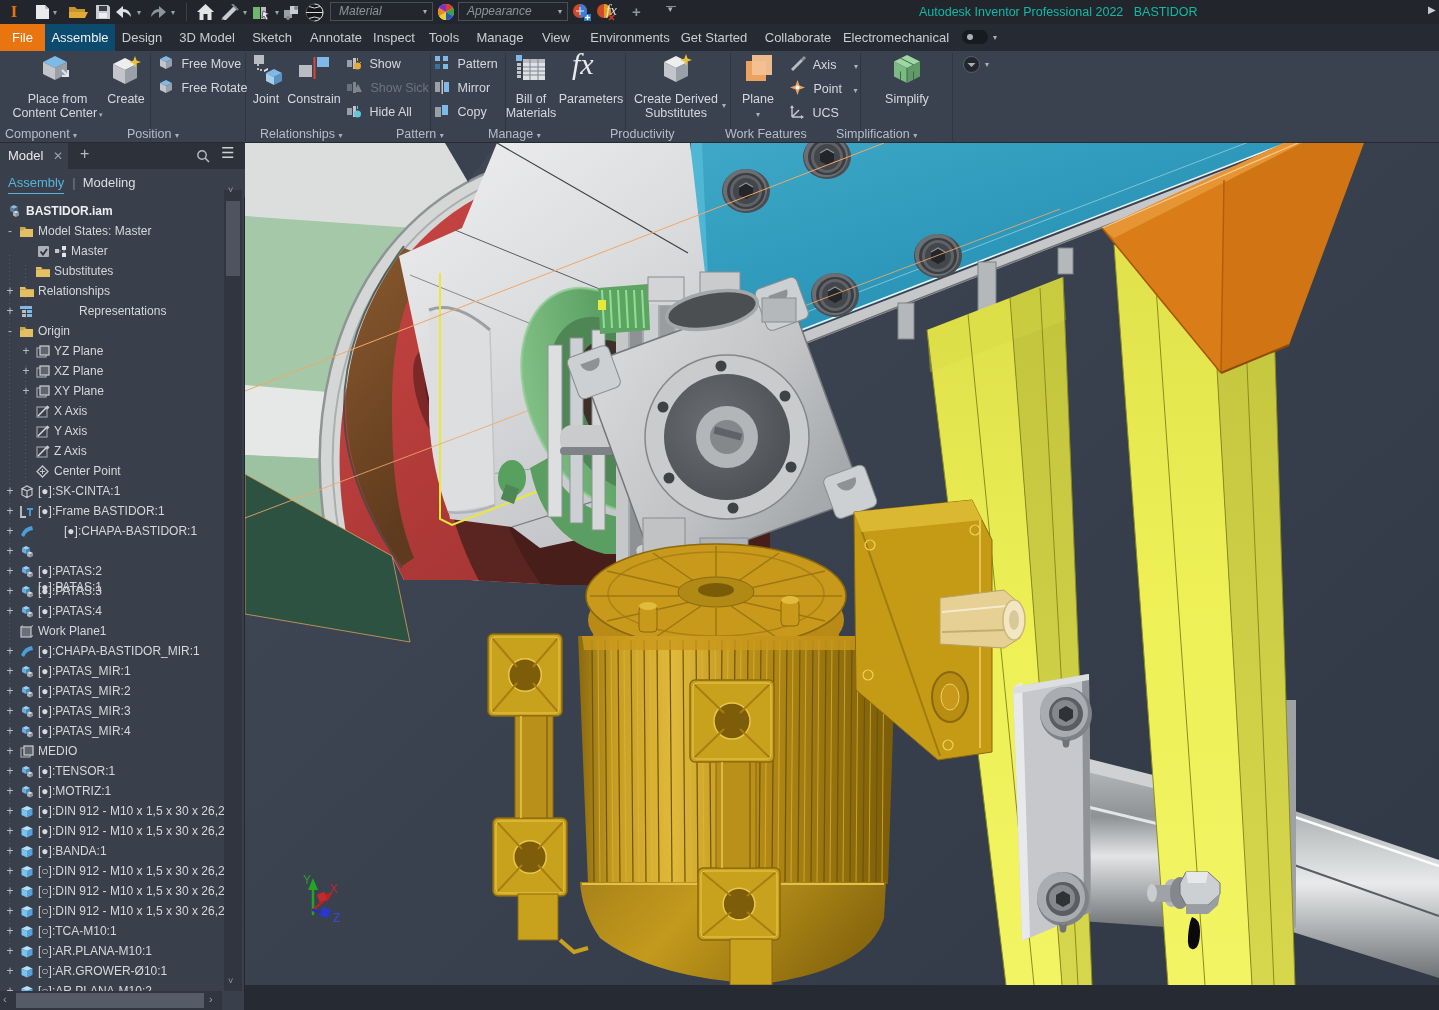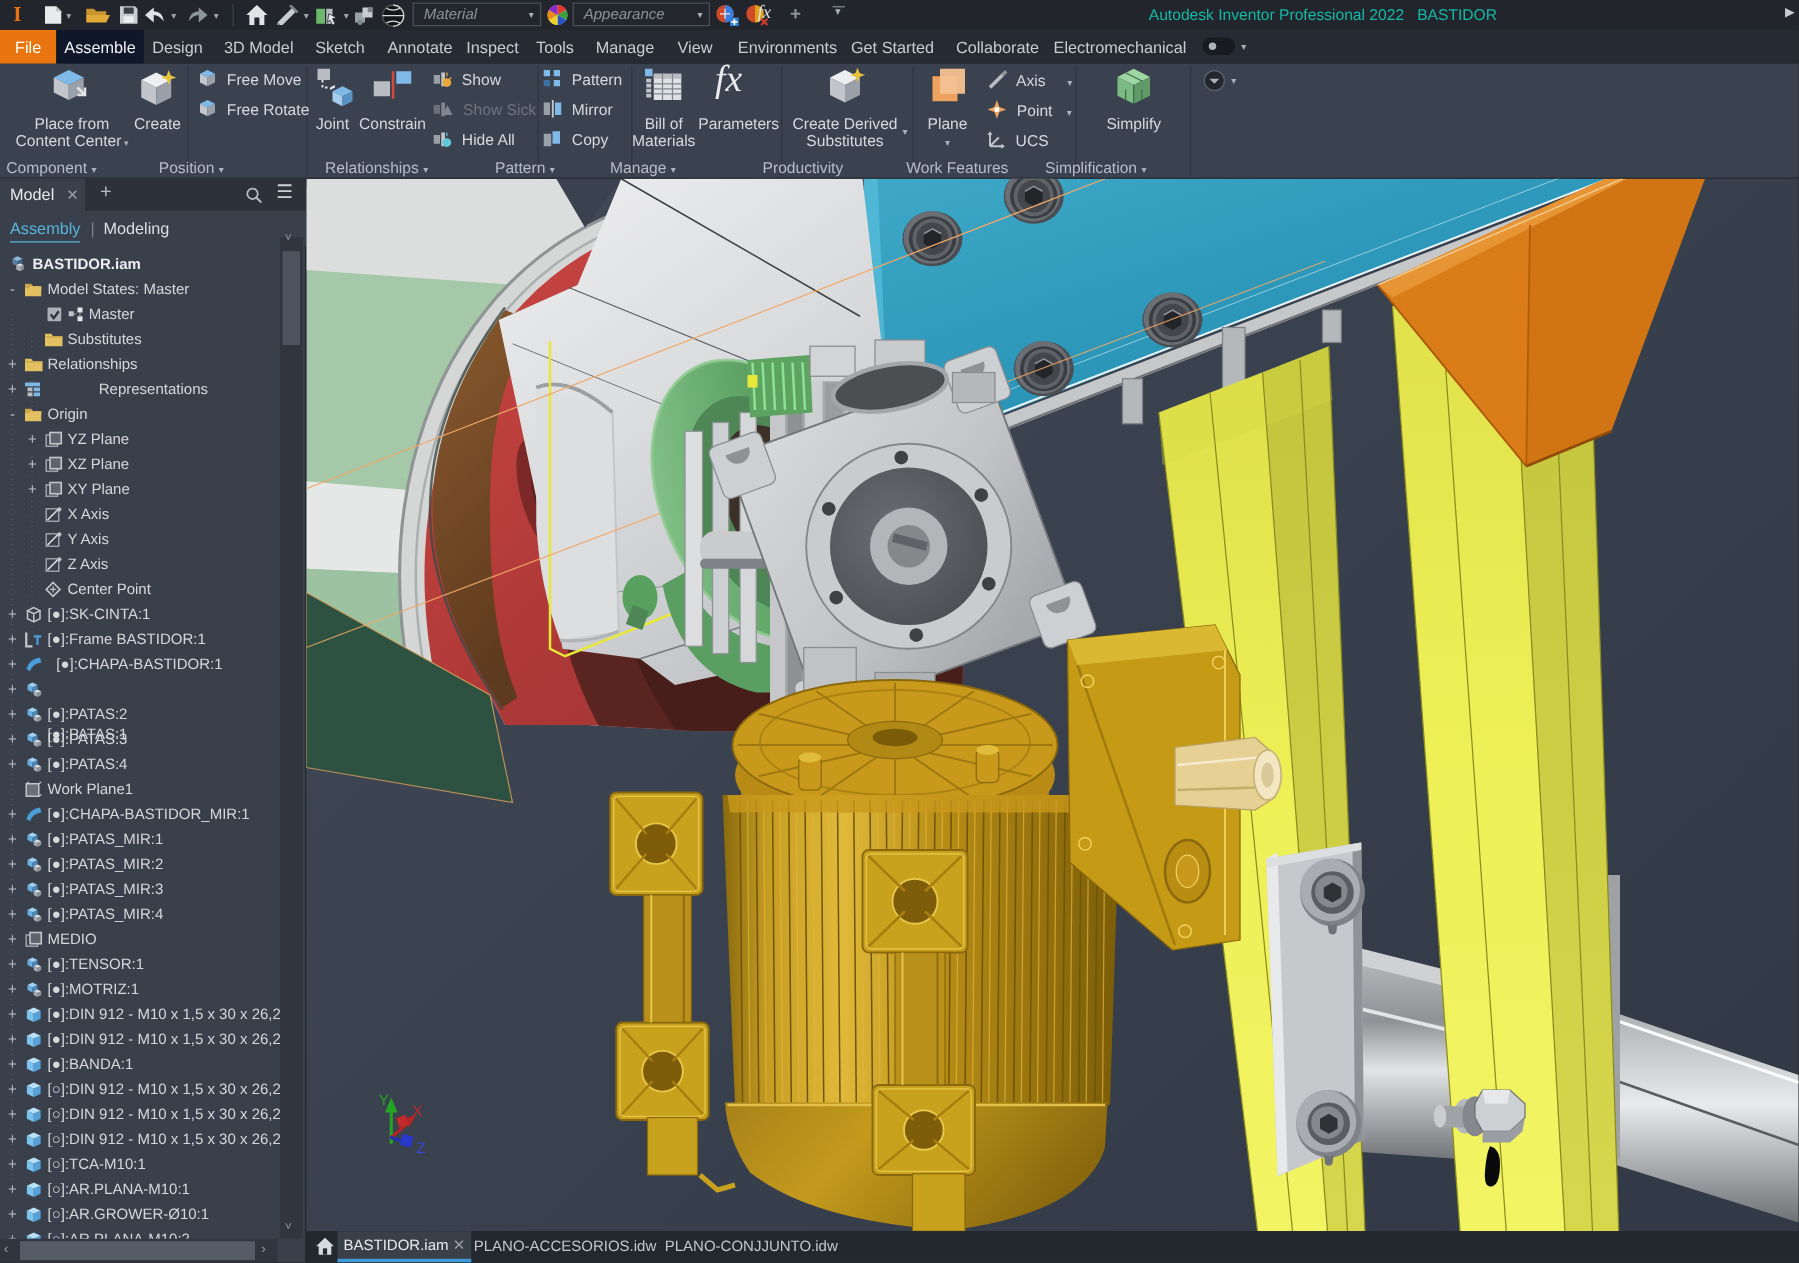--- a/index.html
+++ b/index.html
@@ -2,21 +2,21 @@
 <html><head><meta charset="utf-8">
 <style>
 *{margin:0;padding:0;box-sizing:border-box;}
 html,body{width:1439px;height:1010px;overflow:hidden;background:#262b33;font-family:"Liberation Sans",sans-serif;}
 #app{position:relative;width:1439px;height:1010px;}
 .abs{position:absolute;}
 
 #titlebar{position:absolute;left:0;top:0;width:1439px;height:24px;background:#22262c;}
 #tabrow{position:absolute;left:0;top:24px;width:1439px;height:27px;background:#262b33;}
 .tab{position:absolute;top:0;height:27px;line-height:27px;color:#c9cdd3;font-size:13px;text-align:center;}
-.tab.active{background:#0f172a;color:#f0f2f4;}
+.tab.active{background:#0c4a6e;color:#f0f2f4;}
 .tab.file{background:#e8750f;color:#fff;}
 #ribbon{position:absolute;left:0;top:51px;width:1439px;height:92px;background:#3a4250;border-bottom:1px solid #262a31;}
 .gdiv{position:absolute;top:2px;width:1px;height:88px;background:#30363f;}
 .glabel{position:absolute;top:76px;width:140px;font-size:12.5px;color:#b6bdc7;}
 .bigbtn{position:absolute;top:2px;text-align:center;font-size:12.5px;color:#d5d9de;line-height:14px;}
 .srow{position:absolute;font-size:12.5px;color:#d5d9de;height:16px;line-height:16px;white-space:nowrap;}
 .srow svg{vertical-align:-3px;margin-right:4px;}
 .caret{color:#aab1ba;font-size:8px;}
 
 #leftpanel{position:absolute;left:0;top:143px;width:245px;height:867px;background:#3a404b;border-right:1px solid #23272e;}
@@ -425,21 +425,21 @@
           <path d="M2 2 V13 H7" stroke="#c2c6cb" stroke-width="1.8" fill="none"></path>
           <path d="M8 5 h6 M11 5 v7" stroke="#4a9fd8" stroke-width="1.8"></path>
         </svg>
         <span class="txt" style="left:38px;">[●]:Frame BASTIDOR:1</span>
       </div>
 <div class="treerow" style="left:0;top:378px;width:224px">
         <span class="exp" style="left:5px">+</span>
         <svg style="left:19px" width="16" height="15" viewBox="0 0 16 15">
           <path d="M2 11 Q5 3 13 2 L14 6 Q7 7 5 13Z" fill="#4a9fd8"></path>
         </svg>
-        <span class="txt" style="left:25px;padding-left:20px;">[●]:CHAPA-BASTIDOR:1</span>
+        <span class="txt" style="left:44px;padding-left:20px;">[●]:CHAPA-BASTIDOR:1</span>
       </div>
 <div class="treerow" style="left:0;top:398px;width:224px">
         <span class="exp" style="left:5px">+</span>
         <svg style="left:19px" width="16" height="15" viewBox="0 0 16 15">
           <path d="M3 4 L7 2 L11 4 L7 6Z" fill="#9fd0f2"></path>
           <path d="M3 4 L7 6 V10 L3 8Z" fill="#6aaede"></path>
           <path d="M11 4 L7 6 V10 L11 8Z" fill="#4a88b8"></path>
           <path d="M8 9 L11 7.6 L14 9 L11 10.4Z" fill="#d8dade"></path>
           <path d="M8 9 L11 10.4 V13.5 L8 12Z" fill="#aab0b8"></path>
           <path d="M14 9 L11 10.4 V13.5 L14 12Z" fill="#8e949c"></path>
@@ -1057,21 +1057,12 @@
 <line x1="313" y1="910" x2="328" y2="897" stroke="#b32424" stroke-width="2.5"></line>
 <polygon points="333,892 322,895 327,902" fill="#b32424"></polygon>
 <line x1="313" y1="910" x2="328" y2="915" stroke="#2431b3" stroke-width="2.5"></line>
 <rect x="321" y="908" width="9" height="9" fill="#2838c8" transform="rotate(15 325 912)"></rect>
 <rect x="318" y="893" width="8" height="8" fill="#c02a2a" transform="rotate(-20 322 897)"></rect>
 </g>
 <text x="303" y="884" fill="#23a523" font-size="12" font-family="Liberation Sans">Y</text>
 <text x="330" y="893" fill="#c02a2a" font-size="12" font-family="Liberation Sans">X</text>
 <text x="333" y="922" fill="#3a48d8" font-size="12" font-family="Liberation Sans">Z</text>
 </svg>
-<div id="bottombar">
-<svg class="abs" style="left:7px;top:4px" width="16" height="16" viewBox="0 0 19 18">
-        <path d="M9.5 1 L18 9 L15.5 9 L15.5 17 L3.5 17 L3.5 9 L1 9 Z" fill="#d7dade"></path>
-        <rect x="7.5" y="11" width="4" height="6" fill="#23272e"></rect>
-      </svg>
-<div class="btab active" style="left:25px;width:107px">BASTIDOR.iam <span style="color:#9aa0a8">✕</span></div>
-<div class="btab" style="left:127px;width:160px">PLANO-ACCESORIOS.idw</div>
-<div class="btab" style="left:280px;width:152px">PLANO-CONJJUNTO.idw</div>
-</div>
 </div>
 </body></html>

